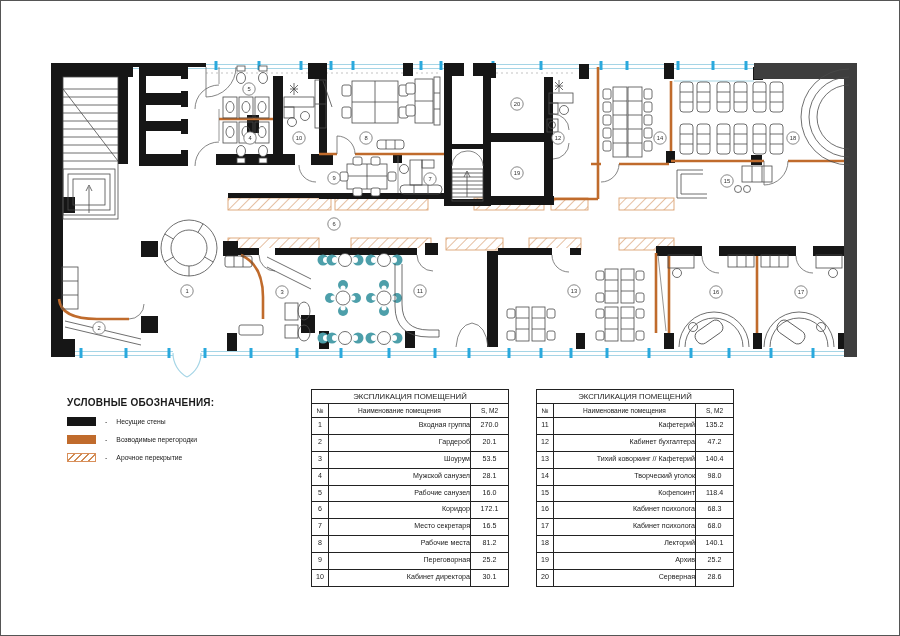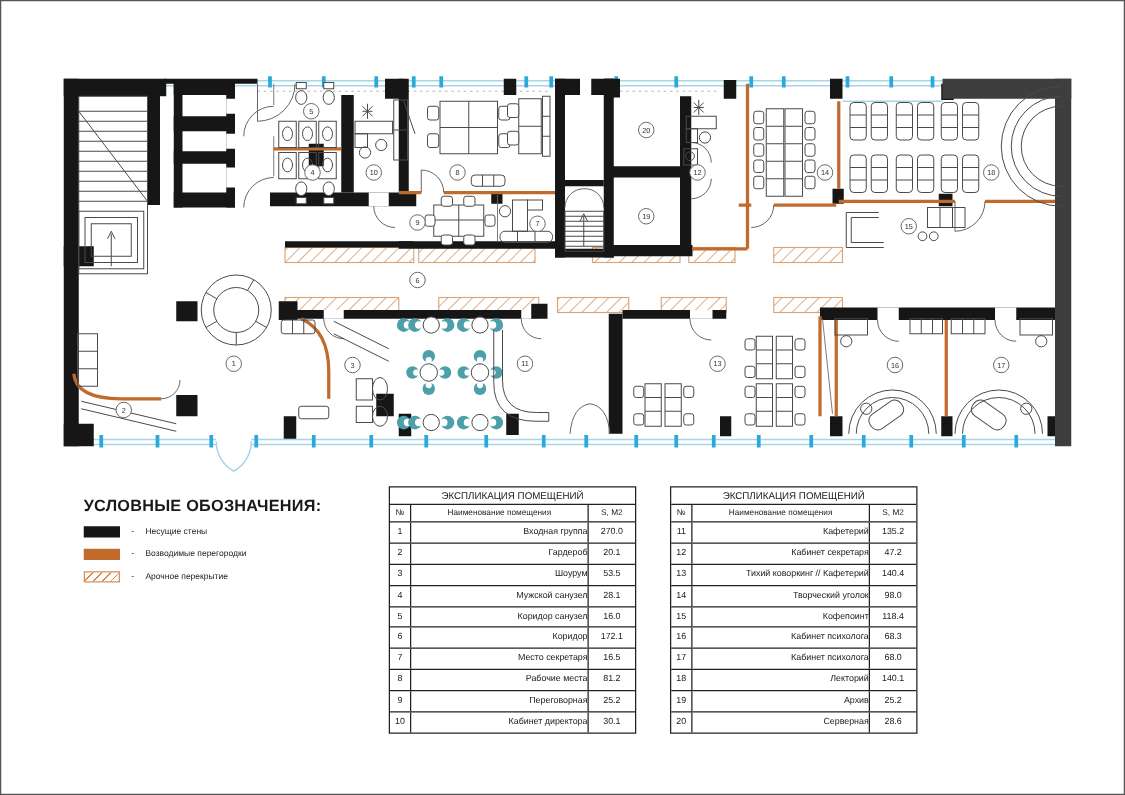--- a/index.html
+++ b/index.html
@@ -19,21 +19,21 @@
   .tick{stroke:#2aa9dd;stroke-width:3;fill:none}
   .dash{stroke:#aaaaaa;stroke-width:.7;stroke-dasharray:2 3;fill:none}
   .arc{stroke:#666666;stroke-width:.8;fill:none}
   .hb{fill:url(#hatch);stroke:#dca272;stroke-width:.9}
   .teal{fill:#4d9faa;stroke:none}
   .marker{fill:#fff;stroke:#6a6a6a;stroke-width:.8}
   .marker-t{font:5.8px "Liberation Sans",sans-serif;fill:#333;text-anchor:middle}
 
   
   .legend{position:absolute;left:66px;top:396px;}
-  .legend-title{font-size:13px;font-weight:bold;color:#1a1a1a;letter-spacing:.2px;}
+  .legend-title{font-size:10px;font-weight:bold;color:#1a1a1a;letter-spacing:.2px;}
   .legend-row{display:flex;align-items:center;margin-top:8px;height:10px;}
   .sw{width:29px;height:9px;box-sizing:border-box;}
   .sw-black{background:#161616;}
   .sw-orange{background:#c06b2c;}
   .sw-hatch{border:1px solid #d98f5a;background:repeating-linear-gradient(135deg,#fff 0 4px,#cf8a52 4px 5px);}
   .legend-dash{font-size:7px;color:#333;margin:0 9px 0 9px;}
   .legend-label{font-size:6.8px;color:#1a1a1a;}
 
   
   .xtable{position:absolute;width:196px;border:1px solid #222;background:#fff;color:#1a1a1a;}
@@ -539,21 +539,21 @@
           <div class="t-cell">Шоурум</div>
           <div class="t-cell">53.5</div>
         </div>
         <div class="t-row">
           <div class="t-cell">4</div>
           <div class="t-cell">Мужской санузел</div>
           <div class="t-cell">28.1</div>
         </div>
         <div class="t-row">
           <div class="t-cell">5</div>
-          <div class="t-cell">Коридор санузел</div>
+          <div class="t-cell">Рабочие санузел</div>
           <div class="t-cell">16.0</div>
         </div>
         <div class="t-row">
           <div class="t-cell">6</div>
           <div class="t-cell">Коридор</div>
           <div class="t-cell">172.1</div>
         </div>
         <div class="t-row">
           <div class="t-cell">7</div>
           <div class="t-cell">Место секретаря</div>
@@ -584,21 +584,21 @@
         <div class="t-cell">S, М2</div>
       </div>
   <div class="t-body">
         <div class="t-row">
           <div class="t-cell">11</div>
           <div class="t-cell">Кафетерий</div>
           <div class="t-cell">135.2</div>
         </div>
         <div class="t-row">
           <div class="t-cell">12</div>
-          <div class="t-cell">Кабинет секретаря</div>
+          <div class="t-cell">Кабинет бухгалтера</div>
           <div class="t-cell">47.2</div>
         </div>
         <div class="t-row">
           <div class="t-cell">13</div>
           <div class="t-cell">Тихий коворкинг // Кафетерий</div>
           <div class="t-cell">140.4</div>
         </div>
         <div class="t-row">
           <div class="t-cell">14</div>
           <div class="t-cell">Творческий уголок</div>

